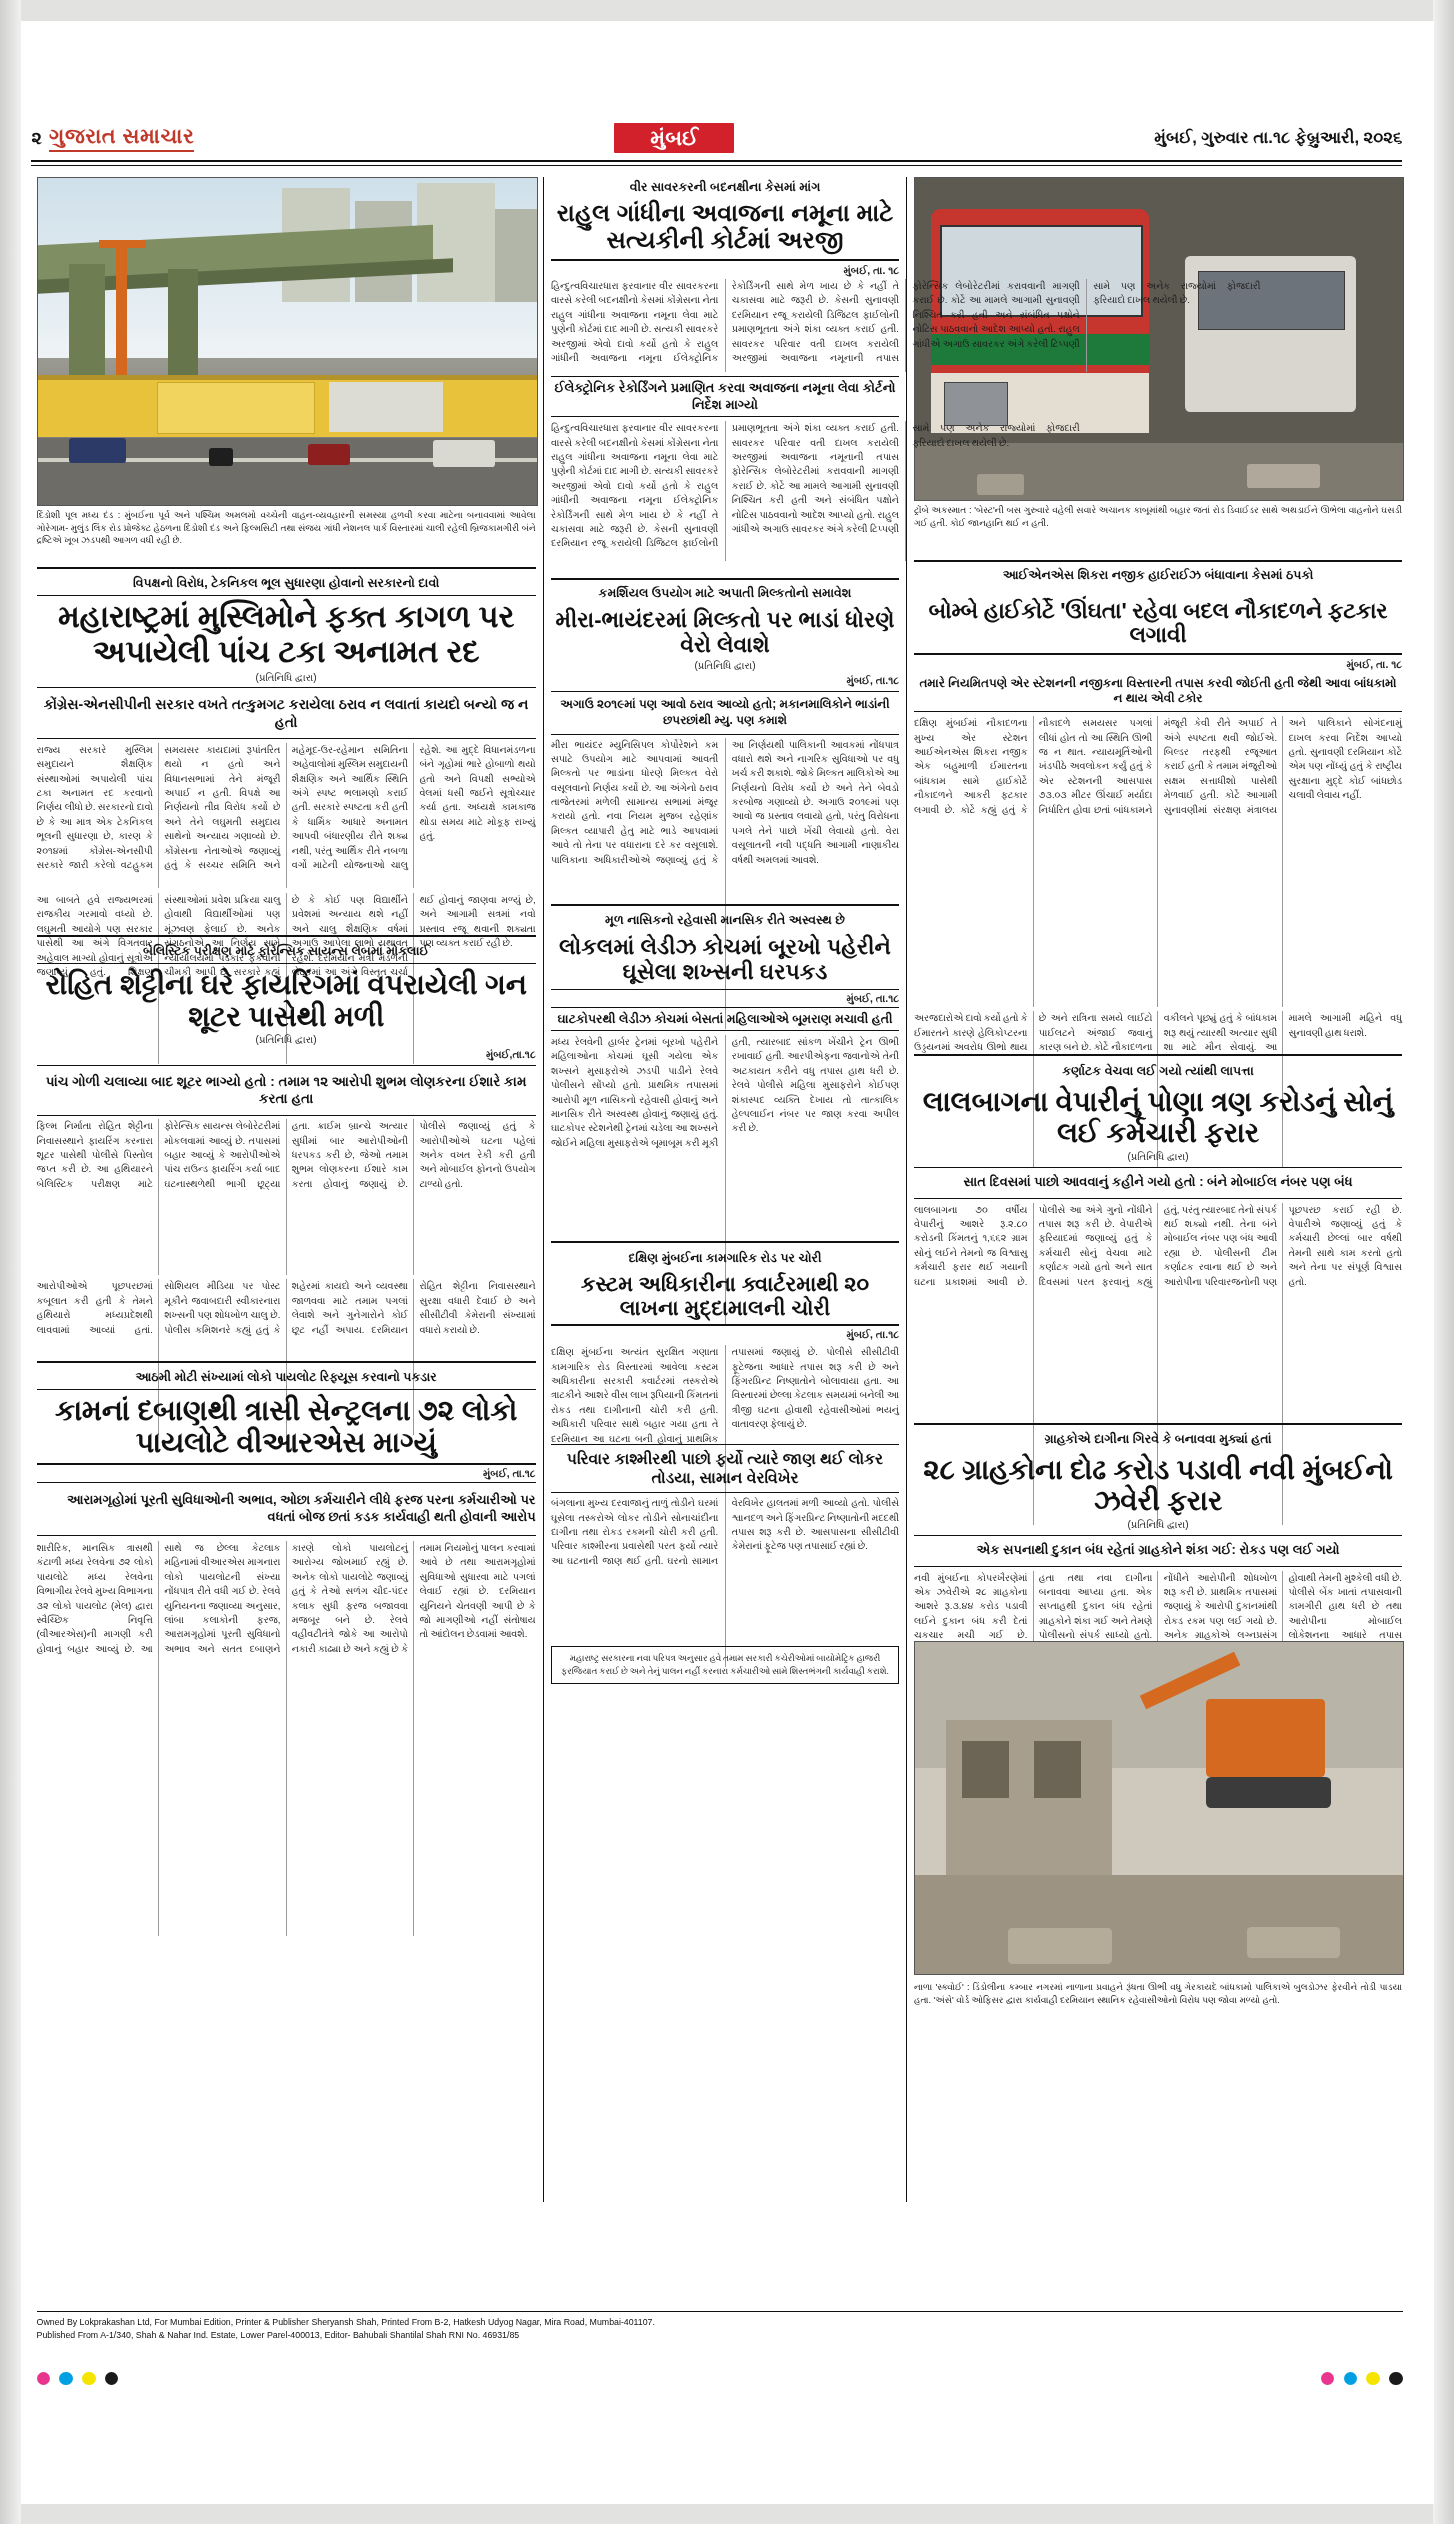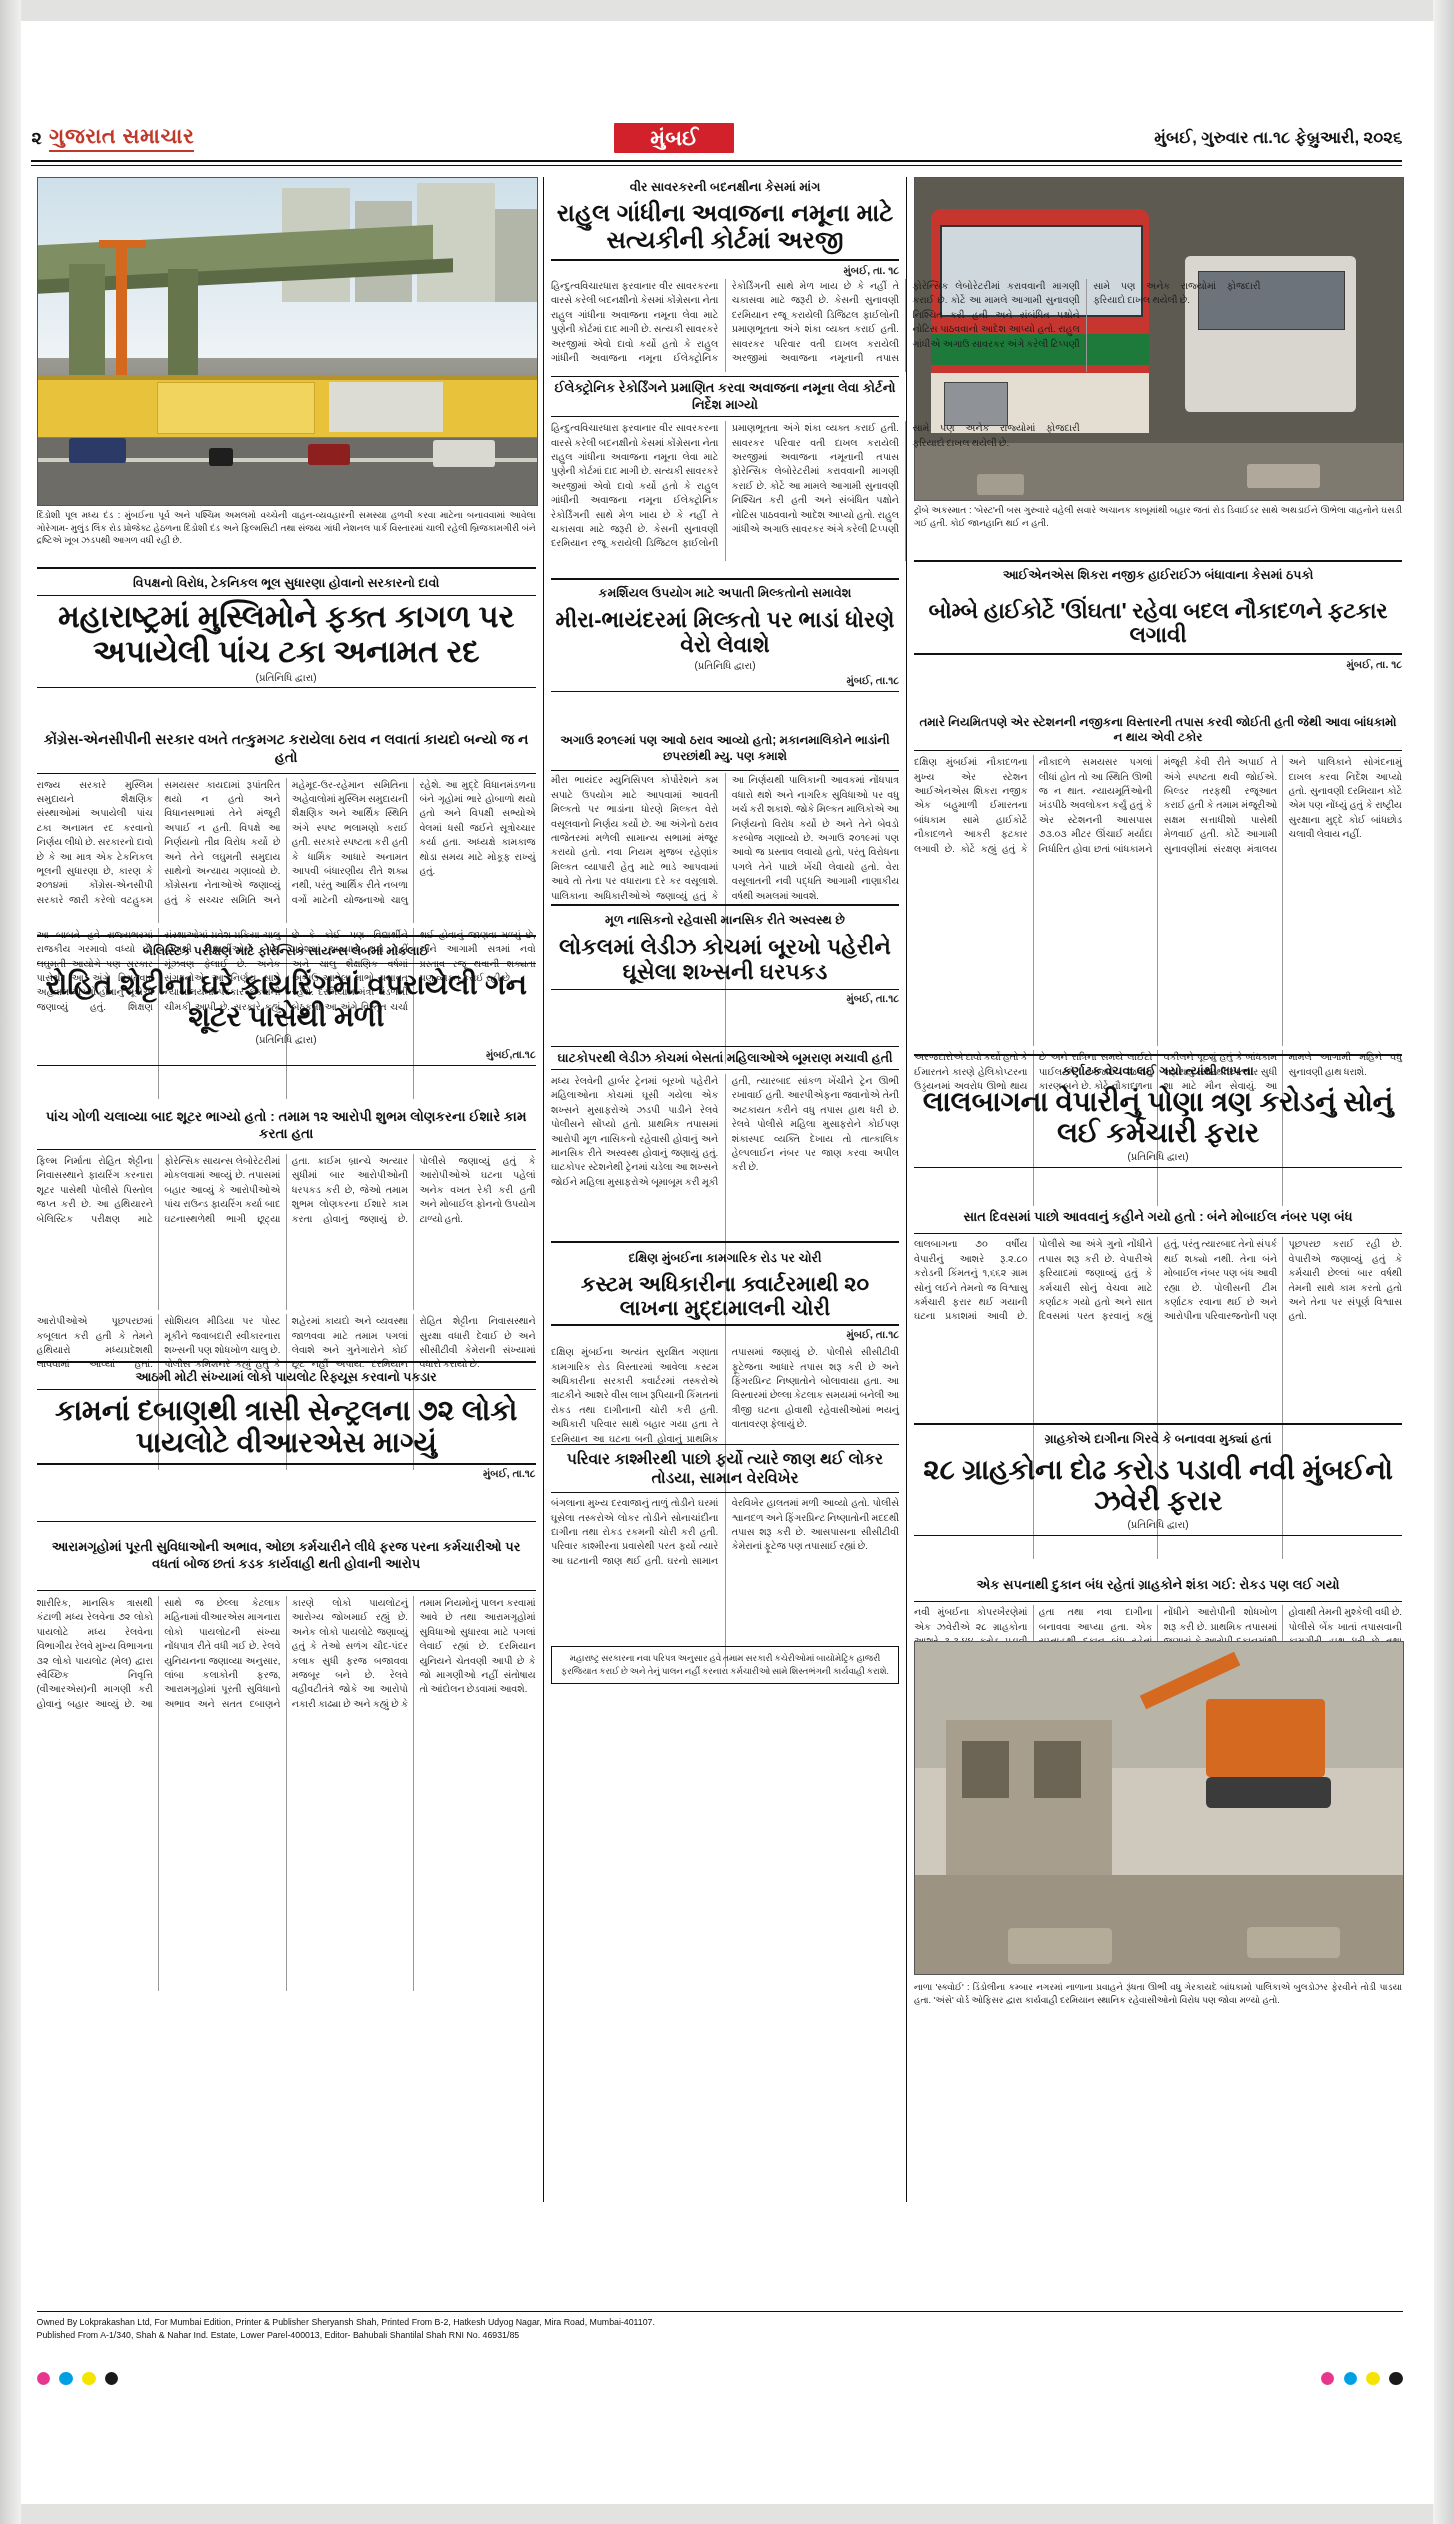--- a/index.html
+++ b/index.html
@@ -51,21 +51,20 @@
     font-size:9.6px;line-height:1.5;color:#1a1a1a;text-align:justify;
     -webkit-hyphens:auto;hyphens:auto;word-spacing:-0.5px;
   }
   .body.small{font-size:8.8px;line-height:1.45;}
   .rule-h{background:#111;height:1.6px;}
   .rule-h.thin{height:0.5px;}
   .rule-v{background:#111;width:1px;position:absolute;}
   .sub-deck{
     font-size:13px;line-height:1.3;text-align:center;font-weight:bold;color:#111;
     padding:2.6px 0;
-    margin-top:39px;
   }
   .photo{
     position:absolute;overflow:hidden;background:#888;border:0.5px solid #555;
   }
   .ph-inner{width:100%;height:100%;position:relative;}
   .sky{position:absolute;left:0;top:0;right:0;height:45%;
     background:linear-gradient(#b9cfe0,#e6eef4);}
   .ground{position:absolute;left:0;bottom:0;right:0;height:55%;
     background:linear-gradient(#8f8d86,#5f5d57);}
   .cols2{column-count:2;column-gap:13.5px;column-rule:0.5px solid #999;}
@@ -280,21 +279,21 @@
       <div class="rule-h thin" style="margin:4.2px 0;"></div>
       <div class="body cols2" style="height:171px;">બંગલાના મુખ્ય દરવાજાનું તાળું તોડીને ઘરમાં ઘૂસેલા તસ્કરોએ લોકર તોડીને સોનાચાંદીના દાગીના તથા રોકડ રકમની ચોરી કરી હતી. પરિવાર કાશ્મીરના પ્રવાસેથી પરત ફર્યો ત્યારે આ ઘટનાની જાણ થઈ હતી. ઘરનો સામાન વેરવિખેર હાલતમાં મળી આવ્યો હતો. પોલીસે શ્વાનદળ અને ફિંગરપ્રિન્ટ નિષ્ણાતોની મદદથી તપાસ શરૂ કરી છે. આસપાસના સીસીટીવી કેમેરાનાં ફૂટેજ પણ તપાસાઈ રહ્યાં છે.</div>
     </div>
 
     <div class="rule-h" style="position:absolute;left:15.6px;top:1340px;width:499px;"></div>
     <div class="col" style="left:15.6px;top:1346px;width:499px;">
       <div class="kicker" style="border-top:none;">આઠમી મોટી સંખ્યામાં લોકો પાયલોટ રિફ્યૂસ કરવાનો પકડાર</div>
       <div class="head-big" style="font-size:28.6px;margin-top:4.2px;">કામનાં દબાણથી ત્રાસી સેન્ટ્રલના ૭૨ લોકો પાયલોટે વીઆરએસ માગ્યું</div>
       <div class="rule-h" style="margin:5.2px 0 2.1px 0;"></div>
       <div class="dateline">મુંબઈ, તા.૧૮</div>
-      <div class="sub-deck" style="font-size:13px;border-top:0.5px solid #111;border-bottom:0.5px solid #111;padding:17px 0;">આરામગૃહોમાં પૂરતી સુવિધાઓની અભાવ, ઓછા કર્મચારીને લીધે ફરજ પરના કર્મચારીઓ પર વધતાં બોજ છતાં કડક કાર્યવાહી થતી હોવાની આરોપ</div>
+      <div class="sub-deck" style="font-size:13px;border-top:0.5px solid #111;border-bottom:0.5px solid #111;padding:9px 0;text-align:right;">આરામગૃહોમાં પૂરતી સુવિધાઓની અભાવ, ઓછા કર્મચારીને લીધે ફરજ પરના કર્મચારીઓ પર વધતાં બોજ છતાં કડક કાર્યવાહી થતી હોવાની આરોપ</div>
       <div class="body cols4" style="height:395px;margin-top:5.2px;">શારીરિક, માનસિક ત્રાસથી કંટાળી મધ્ય રેલવેના ૭૨ લોકો પાયલોટે મધ્ય રેલવેના વિભાગીય રેલવે મુખ્ય વિભાગના ૩૨ લોકો પાયલોટ (મેલ) દ્વારા સ્વૈચ્છિક નિવૃત્તિ (વીઆરએસ)ની માગણી કરી હોવાનું બહાર આવ્યું છે. આ સાથે જ છેલ્લા કેટલાક મહિનામાં વીઆરએસ માગનારા લોકો પાયલોટની સંખ્યા નોંધપાત્ર રીતે વધી ગઈ છે. રેલવે યુનિયનના જણાવ્યા અનુસાર, લાંબા કલાકોની ફરજ, આરામગૃહોમાં પૂરતી સુવિધાનો અભાવ અને સતત દબાણને કારણે લોકો પાયલોટનું આરોગ્ય જોખમાઈ રહ્યું છે. અનેક લોકો પાયલોટે જણાવ્યું હતું કે તેઓ સળંગ ચૌદ-પંદર કલાક સુધી ફરજ બજાવવા મજબૂર બને છે. રેલવે વહીવટીતંત્રે જોકે આ આરોપો નકારી કાઢ્યા છે અને કહ્યું છે કે તમામ નિયમોનું પાલન કરવામાં આવે છે તથા આરામગૃહોમાં સુવિધાઓ સુધારવા માટે પગલાં લેવાઈ રહ્યાં છે. દરમિયાન યુનિયને ચેતવણી આપી છે કે જો માગણીઓ નહીં સંતોષાય તો આંદોલન છેડવામાં આવશે.</div>
     </div>
 
     <div class="col boxed" style="left:530px;top:1625px;width:348px;">
       <div class="body small" style="text-align:center;">મહારાષ્ટ્ર સરકારના નવા પરિપત્ર અનુસાર હવે તમામ સરકારી કચેરીઓમાં બાયોમેટ્રિક હાજરી ફરજિયાત કરાઈ છે અને તેનું પાલન નહીં કરનારા કર્મચારીઓ સામે શિસ્તભંગની કાર્યવાહી કરાશે.</div>
     </div>
 
     <div class="photo" style="left:893px;top:1620px;width:488px;height:332px;">
       <div class="ph-inner">
         <div style="position:absolute;left:0;top:0;width:100%;height:100%;background:#cfc9bd;"></div>

